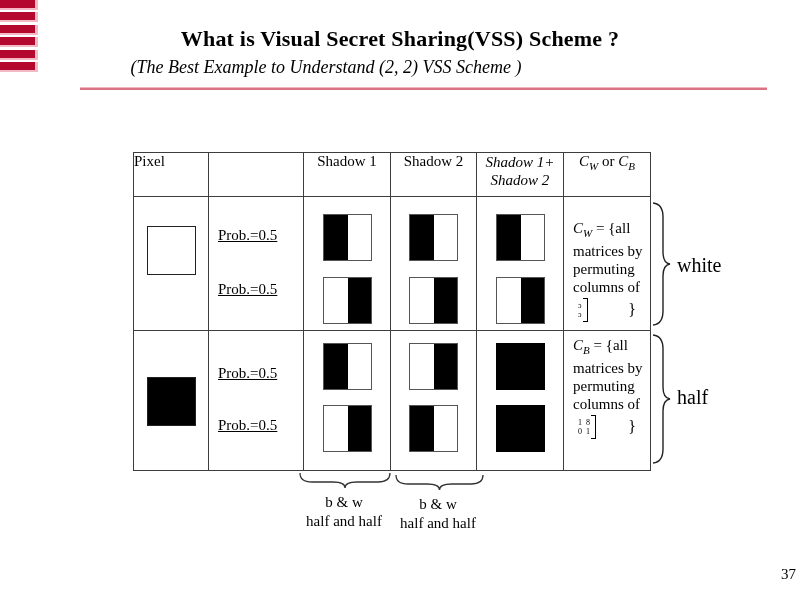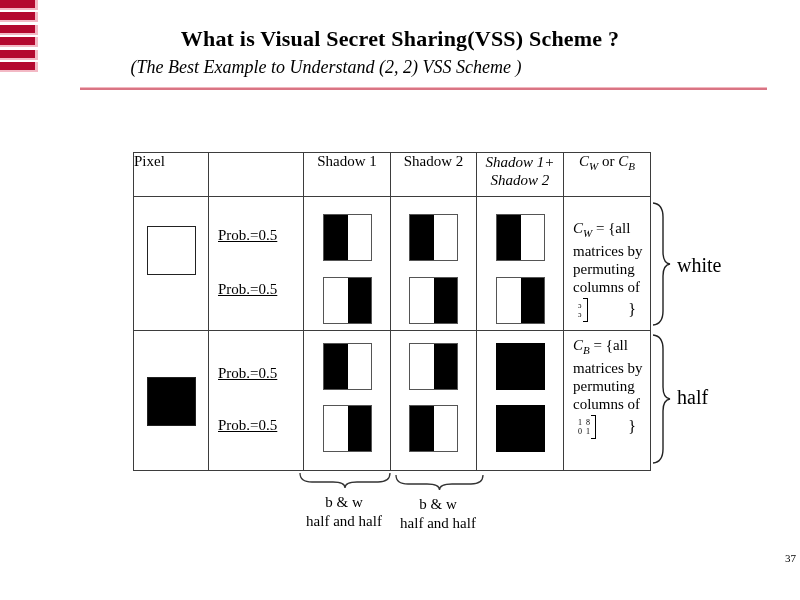--- a/index.html
+++ b/index.html
@@ -56,21 +56,21 @@
   .mtx { display:inline-flex; flex-direction:column; font-size:8px; line-height:9px;
          margin-left:5px; letter-spacing:1px; }
   .mtx-br { display:inline-block; width:5px; height:24px;
             border-top:1px solid #000; border-right:1px solid #000; border-bottom:1px solid #000; }
   .set-close { margin-left:auto; padding-right:14px; font-size:16px; }
 
   
   svg.brace { position:absolute; overflow:visible; }
   .side-label { position:absolute; font-size:20px; }
   .cap { position:absolute; text-align:center; font-size:15px; line-height:19px; }
-  .pageno { position:absolute; left:760px; top:552px; width:36px; text-align:right; font-size:11px; }
+  .pageno { position:absolute; left:760px; top:566px; width:36px; text-align:right; font-size:15px; }
 </style>
 </head>
 <body>
 
 <div class="flag">
   <div class="stripe" style="top:0"></div>
   <div class="stripe" style="top:12px"></div>
   <div class="stripe" style="top:25px"></div>
   <div class="stripe" style="top:37px"></div>
   <div class="stripe" style="top:50px"></div>

